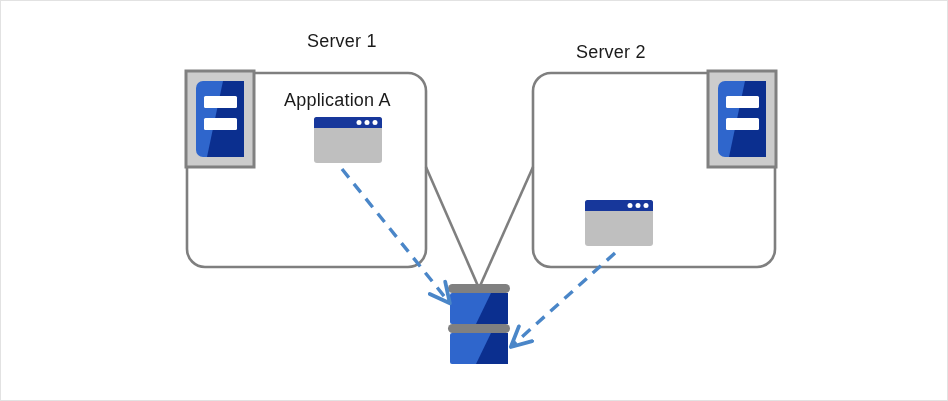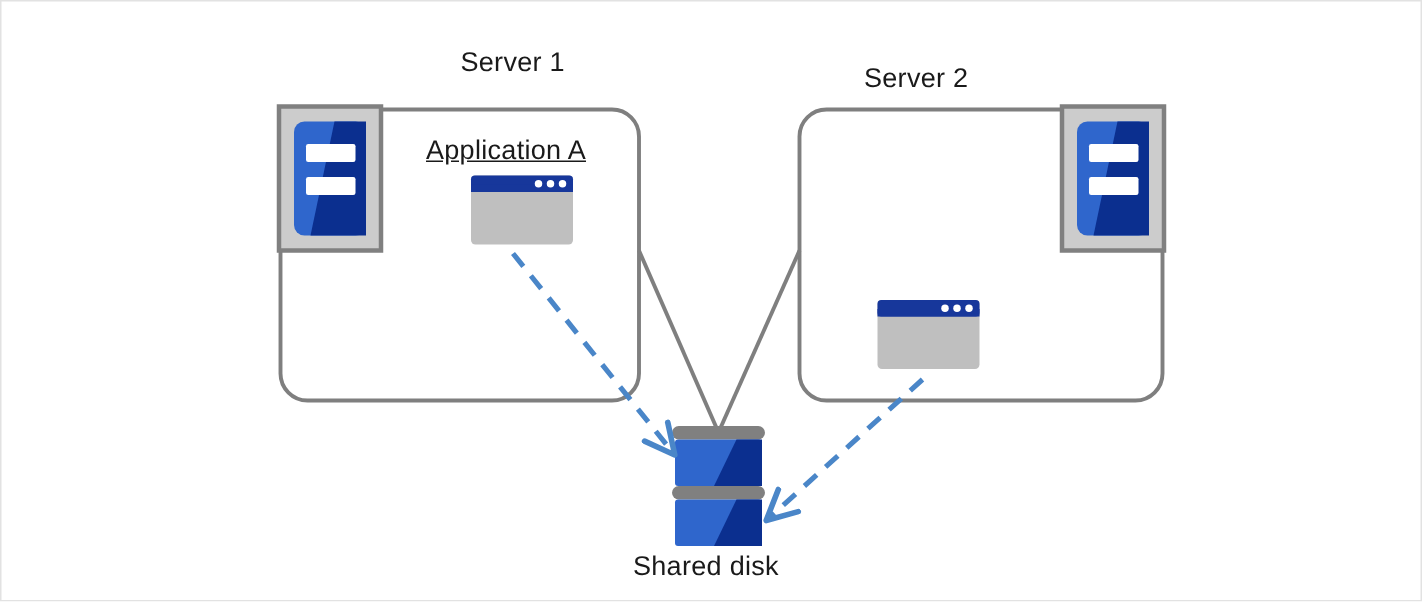--- a/index.html
+++ b/index.html
@@ -29,21 +29,21 @@
   .node-label {
     position: absolute;
     font-family: "Liberation Sans", sans-serif;
     font-size: 18px;
     color: #1a1a1a;
     white-space: nowrap;
     letter-spacing: 0.2px;
   }
   #server1-label { left: 306px; top: 30px; }
   #server2-label { left: 575px; top: 41px; }
-  #app-a-label   { left: 283px; top: 89px; text-decoration: underline; }
+  #app-a-label   { left: 283px; top: 89px; }
   #app-b-label   { left: 553px; top: 172px; }
   #disk-label    { left: 421px; top: 366px; }
 </style>
 </head>
 <body>
 
 <div id="canvas">
 
   <svg id="diagram-svg" viewBox="0 0 948 401">
     <defs>
@@ -112,15 +112,14 @@
     <path d="M 614 252 L 512 344" fill="none" stroke="#4a86c8" stroke-width="3.4" stroke-dasharray="11 8" stroke-linecap="butt" marker-end="url(#blue-arrow)"></path>
   </svg>
 
   <div class="node-label" id="server1-label">Server 1</div>
 
   <div class="node-label" id="server2-label">Server 2</div>
 
   <div class="node-label" id="app-a-label">Application  A</div>
 
 
-  <div class="node-label" id="disk-label">Shared disk</div>
 
 </div>
 
 </body></html>

